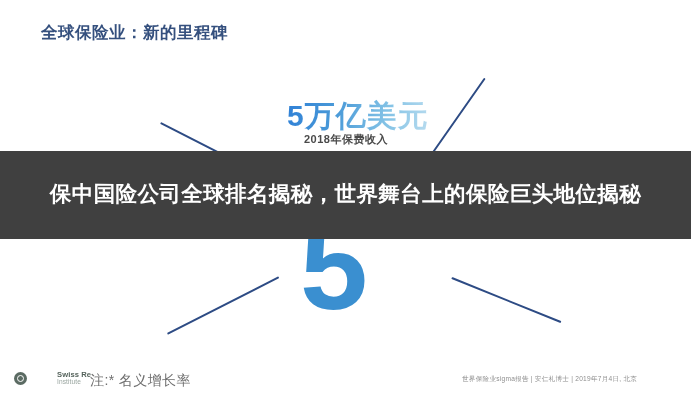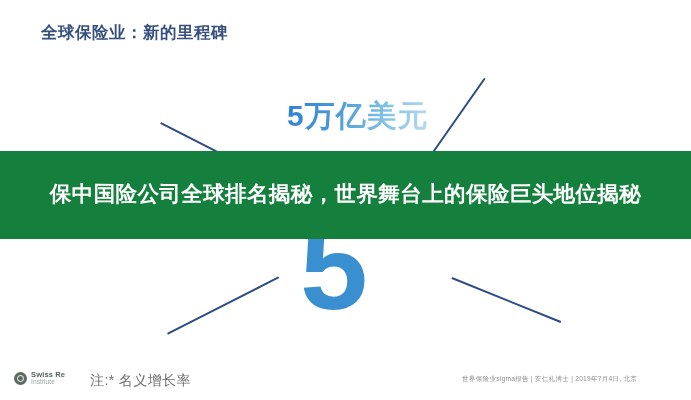--- a/index.html
+++ b/index.html
@@ -158,21 +158,21 @@
     content: "";
     position: absolute;
     left: 3px;
     top: 3px;
     width: 7px;
     height: 7px;
     border-radius: 50%;
     border: 1.2px solid #ffffff;
     box-sizing: border-box;
   }
-  .logo-words { line-height: 1.05; }
+  .logo-words { line-height: 1.05; margin-left: 26px; }
   .logo-name {
     font-size: 7.6px;
     font-weight: bold;
     color: #54625b;
     letter-spacing: 0.1px;
     display: block;
   }
   .logo-sub {
     font-size: 6.6px;
     color: #9aa6a0;
@@ -180,21 +180,21 @@
     display: block;
   }
 
   
   .caption-band {
     position: absolute;
     left: 0;
     right: 0;
     top: 151px;
     height: 88px;
-    background: #15803d;
+    background: #404040;
     z-index: 5;
     display: flex;
     align-items: center;
     justify-content: center;
     padding: 0 18px;
     box-sizing: border-box;
   }
   .caption-text {
     font-size: 21.5px;
     font-weight: bold;
@@ -208,20 +208,21 @@
 <body>
 
 <div id="stage">
 
   <div class="slide-art">
 
     <div class="slide-title">全球保险业：新的里程碑</div>
 
     <div class="headline-amount">5万亿美元</div>
 
+    <div class="headline-sub">2018年保费收入</div>
 
     <div class="giant-five">5</div>
 
     <div class="conn conn-tl"></div>
     <div class="conn conn-bl"></div>
     <div class="conn conn-tr"></div>
     <div class="conn conn-br"></div>
 
     <div class="stat stat-left">
       <span class="stat-prefix">下一个5年:</span><span class="stat-value">5%</span><span class="stat-suffix">的增长率</span>

